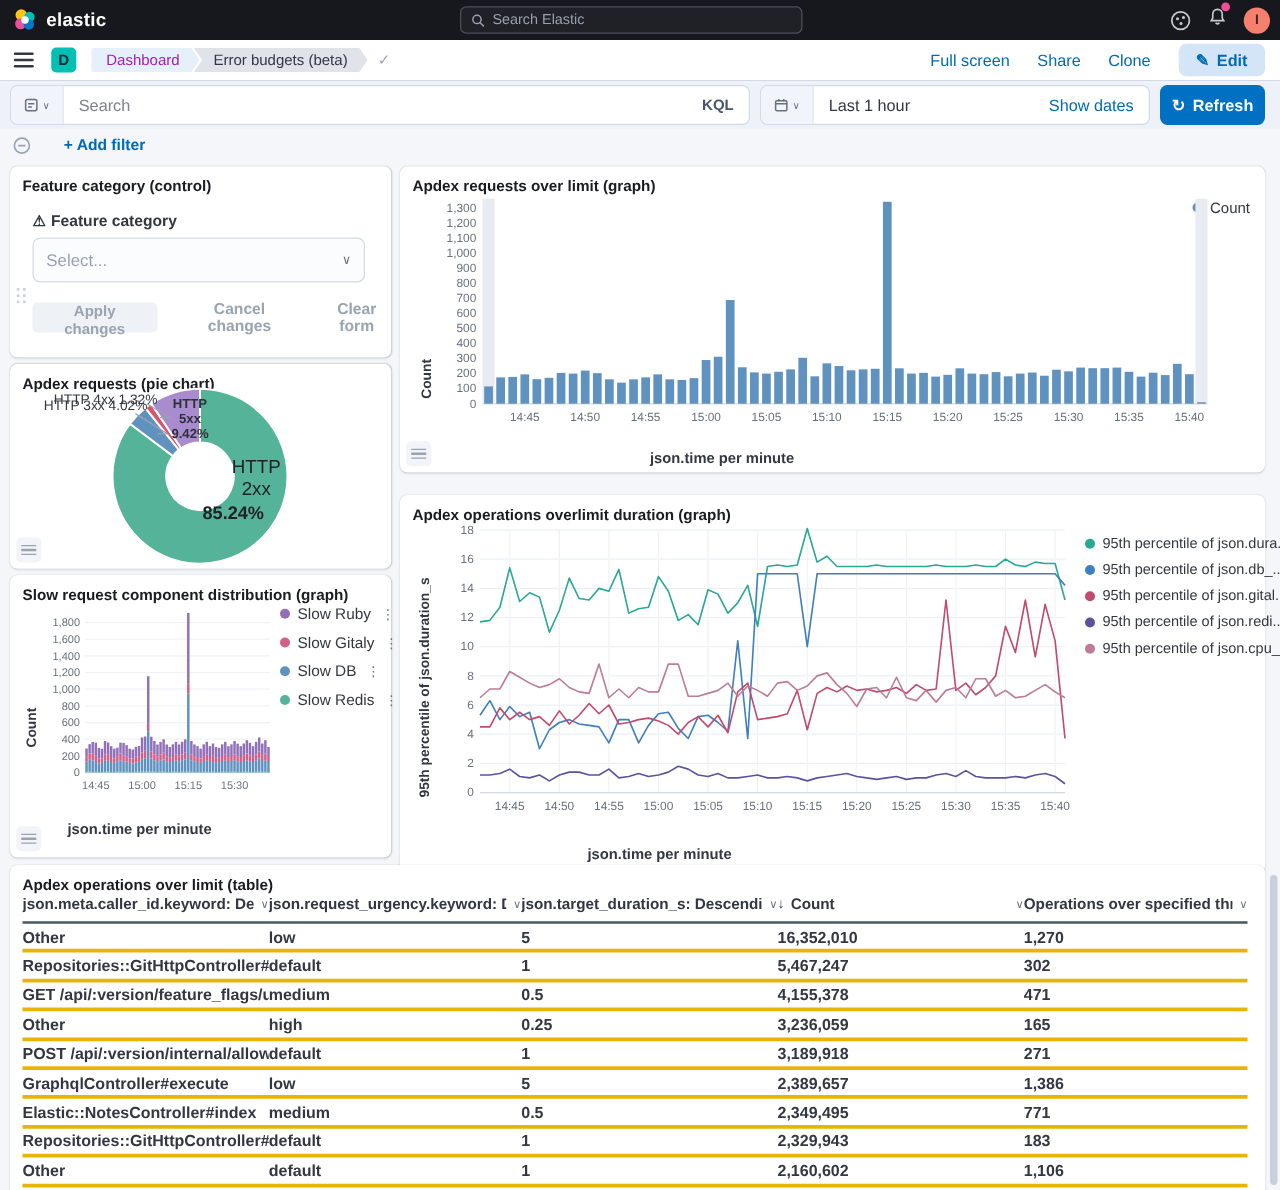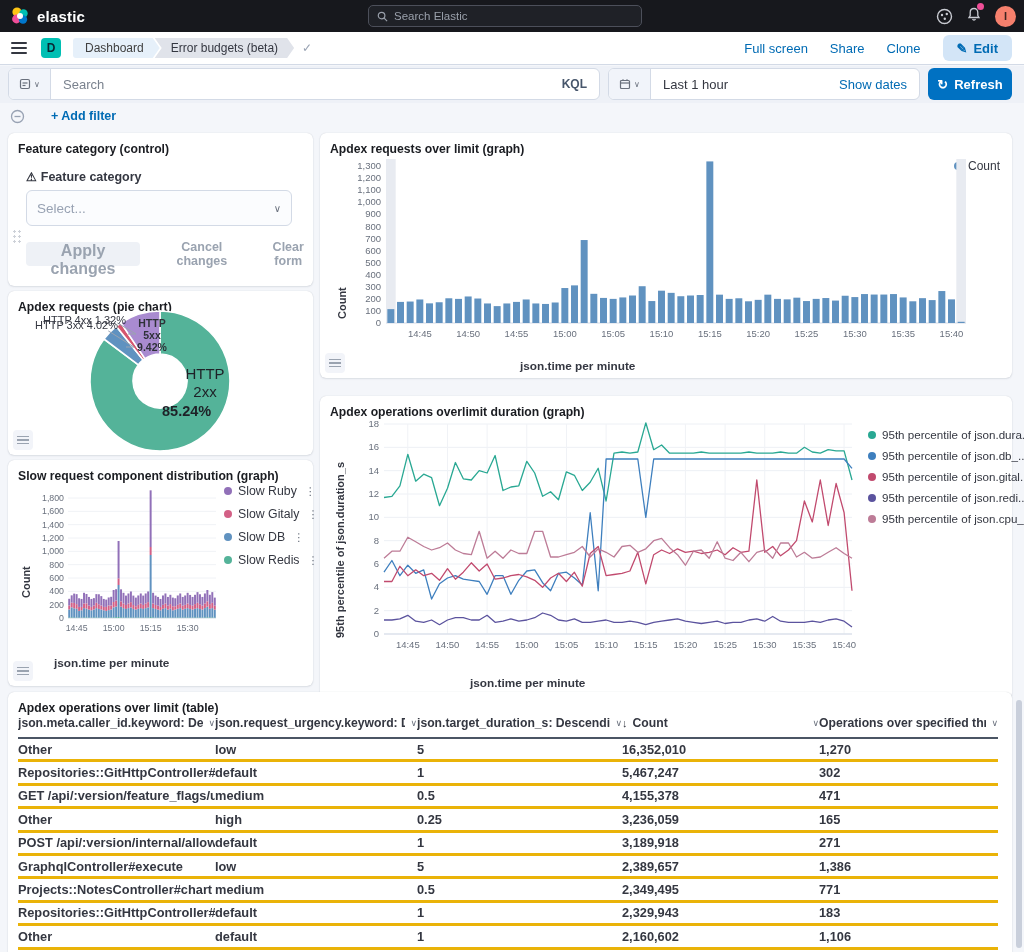--- a/index.html
+++ b/index.html
@@ -18,21 +18,21 @@
   .notif-wrap { position:relative; }
   .notif-dot { position:absolute; right:-2px; top:-3px; width:7px; height:7px; border-radius:50%; background:#F04E98; }
 
   
   .navbar { position:absolute; left:0; top:32px; width:1024px; height:33px; background:#fff; border-bottom:1px solid #D3DAE6; display:flex; align-items:center; }
   .hamburger { width:16px; margin-left:11px; display:flex; flex-direction:column; gap:3px; cursor:pointer; }
   .hamburger div { height:2px; background:#343741; border-radius:1px; }
   .app-icon { width:20px; height:20px; border-radius:4px; background:#00BFB3; color:#092733; font-size:12px; font-weight:700; display:flex; align-items:center; justify-content:center; margin-left:14px; }
   .crumbs { display:flex; align-items:center; margin-left:12px; }
   .crumb { height:20px; font-size:12px; display:flex; align-items:center; padding:0 12px; }
-  .crumb.blue { background:#E6F0FA; color:#404040; border-radius:3px 0 0 3px; clip-path:polygon(0 0, calc(100% - 7px) 0, 100% 50%, calc(100% - 7px) 100%, 0 100%); padding-right:16px; }
+  .crumb.blue { background:#E6F0FA; color:#a21caf; border-radius:3px 0 0 3px; clip-path:polygon(0 0, calc(100% - 7px) 0, 100% 50%, calc(100% - 7px) 100%, 0 100%); padding-right:16px; }
   .crumb.gray { background:#E0E3EA; color:#343741; border-radius:0 3px 3px 0; clip-path:polygon(0 0, calc(100% - 7px) 0, 100% 50%, calc(100% - 7px) 100%, 0 100%, 7px 50%); margin-left:-5px; padding-left:16px; padding-right:16px; }
   .crumb-check { color:#98A2B3; font-size:12px; margin-left:8px; }
   .nav-actions { position:absolute; right:12px; display:flex; align-items:center; gap:22px; }
   .nav-link { color:#006BB4; font-size:13px; cursor:pointer; }
   .edit-btn { background:#D3E5F7; color:#006BB4; font-size:13px; font-weight:600; height:26px; padding:0 14px; border:none; border-radius:6px; display:flex; align-items:center; gap:6px; cursor:pointer; }
 
   
   .querybar { position:absolute; left:0; top:66px; width:1024px; height:37px; background:#eef1f7; }
   .q-search { position:absolute; left:8px; top:2px; width:592px; height:32px; background:#fff; border:1px solid #D3DAE6; border-radius:6px; display:flex; align-items:center; }
   .q-seg { width:42px; height:100%; background:#F1F4FA; border-right:1px solid #D3DAE6; border-radius:5px 0 0 5px; display:flex; align-items:center; justify-content:center; gap:3px; color:#69707D; cursor:pointer; }
@@ -53,21 +53,21 @@
   .corner-icon { position:absolute; left:5px; bottom:5px; width:20px; height:20px; border-radius:4px; background:#f2f4f9; display:flex; flex-direction:column; justify-content:center; gap:2px; padding:0 4px; cursor:pointer; }
   .corner-icon i { display:block; height:1.6px; background:#9aa3b0; }
 
   
   .field-label { display:flex; align-items:center; gap:4px; font-size:12.5px; font-weight:700; color:#343741; margin:14px 0 6px 18px; }
   .warn { color:#343741; font-size:12px; }
   .select-box { margin-left:18px; width:266px; height:36px; background:#FBFCFE; border:1px solid #D3DAE6; border-radius:6px; display:flex; align-items:center; cursor:pointer; }
   .select-box .ph { color:#98A2B3; font-size:13.5px; margin-left:10px; flex:1; }
   .select-box .chev { color:#69707D; font-size:10px; margin-right:10px; }
   .ctl-buttons { display:flex; align-items:center; margin:14px 0 0 18px; gap:24px; }
-  .btn-apply { background:#EEF1F6; color:#9AA3B0; border:none; border-radius:4px; height:24px; padding:0 12px; font-size:16px; font-weight:600; cursor:pointer; }
+  .btn-apply { background:#EEF1F6; color:#9AA3B0; border:none; border-radius:4px; height:24px; padding:0 12px; font-size:12px; font-weight:600; cursor:pointer; }
   .btn-ghost { background:none; border:none; color:#9AA3B0; font-size:12.5px; font-weight:600; cursor:pointer; }
   .drag-dots { position:absolute; left:4px; top:96px; width:10px; height:16px; opacity:.5;
     background-image:radial-gradient(#9aa3b0 1px, transparent 1.1px); background-size:5px 5px; }
 
   
   .legend-item { display:flex; align-items:center; gap:6px; }
   .legend-dot { width:8px; height:8px; border-radius:50%; flex:none; }
   .legend-label { font-size:12px; color:#343741; white-space:nowrap; }
   .legend-more { color:#69707D; font-size:11px; margin-left:2px; cursor:pointer; }
 
@@ -785,21 +785,21 @@
         <div class="td c4">271</div>
       </div>
       <div class="tbl-row">
         <div class="td c0">GraphqlController#execute</div>
         <div class="td c1">low</div>
         <div class="td c2">5</div>
         <div class="td c3">2,389,657</div>
         <div class="td c4">1,386</div>
       </div>
       <div class="tbl-row">
-        <div class="td c0">Projects::NotesController#chart</div>
+        <div class="td c0">Elastic::NotesController#index</div>
         <div class="td c1">medium</div>
         <div class="td c2">0.5</div>
         <div class="td c3">2,349,495</div>
         <div class="td c4">771</div>
       </div>
       <div class="tbl-row">
         <div class="td c0">Repositories::GitHttpController#git_upl...</div>
         <div class="td c1">default</div>
         <div class="td c2">1</div>
         <div class="td c3">2,329,943</div>

